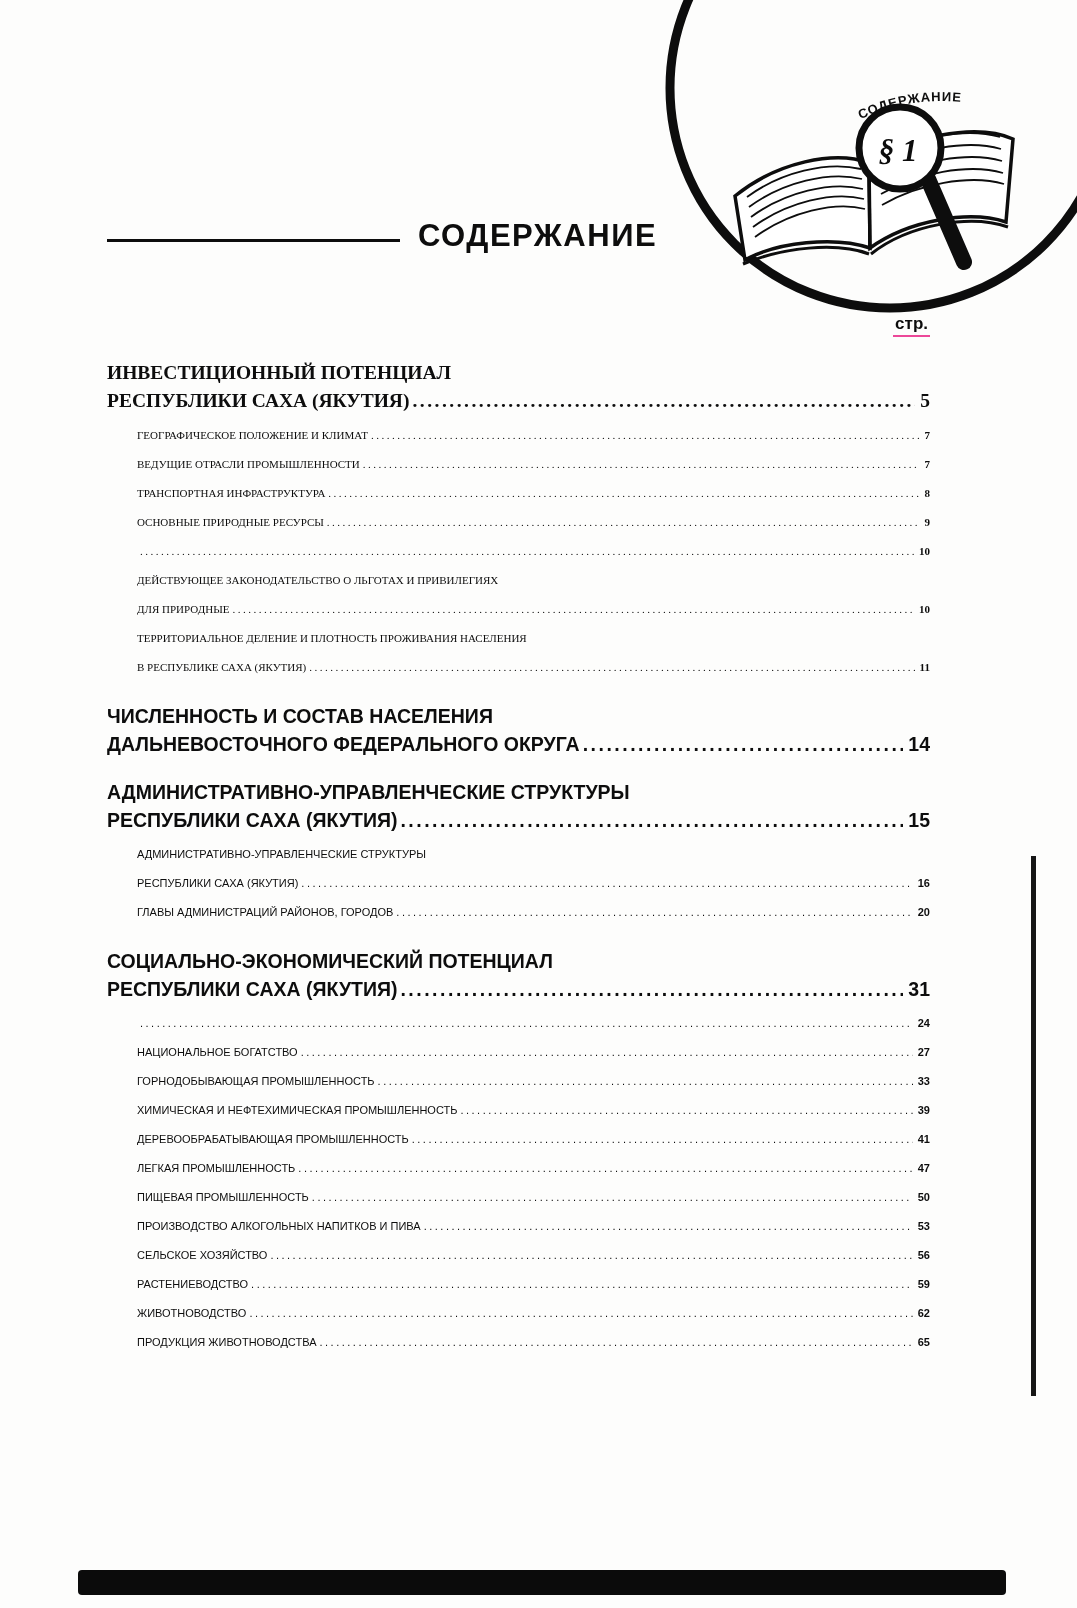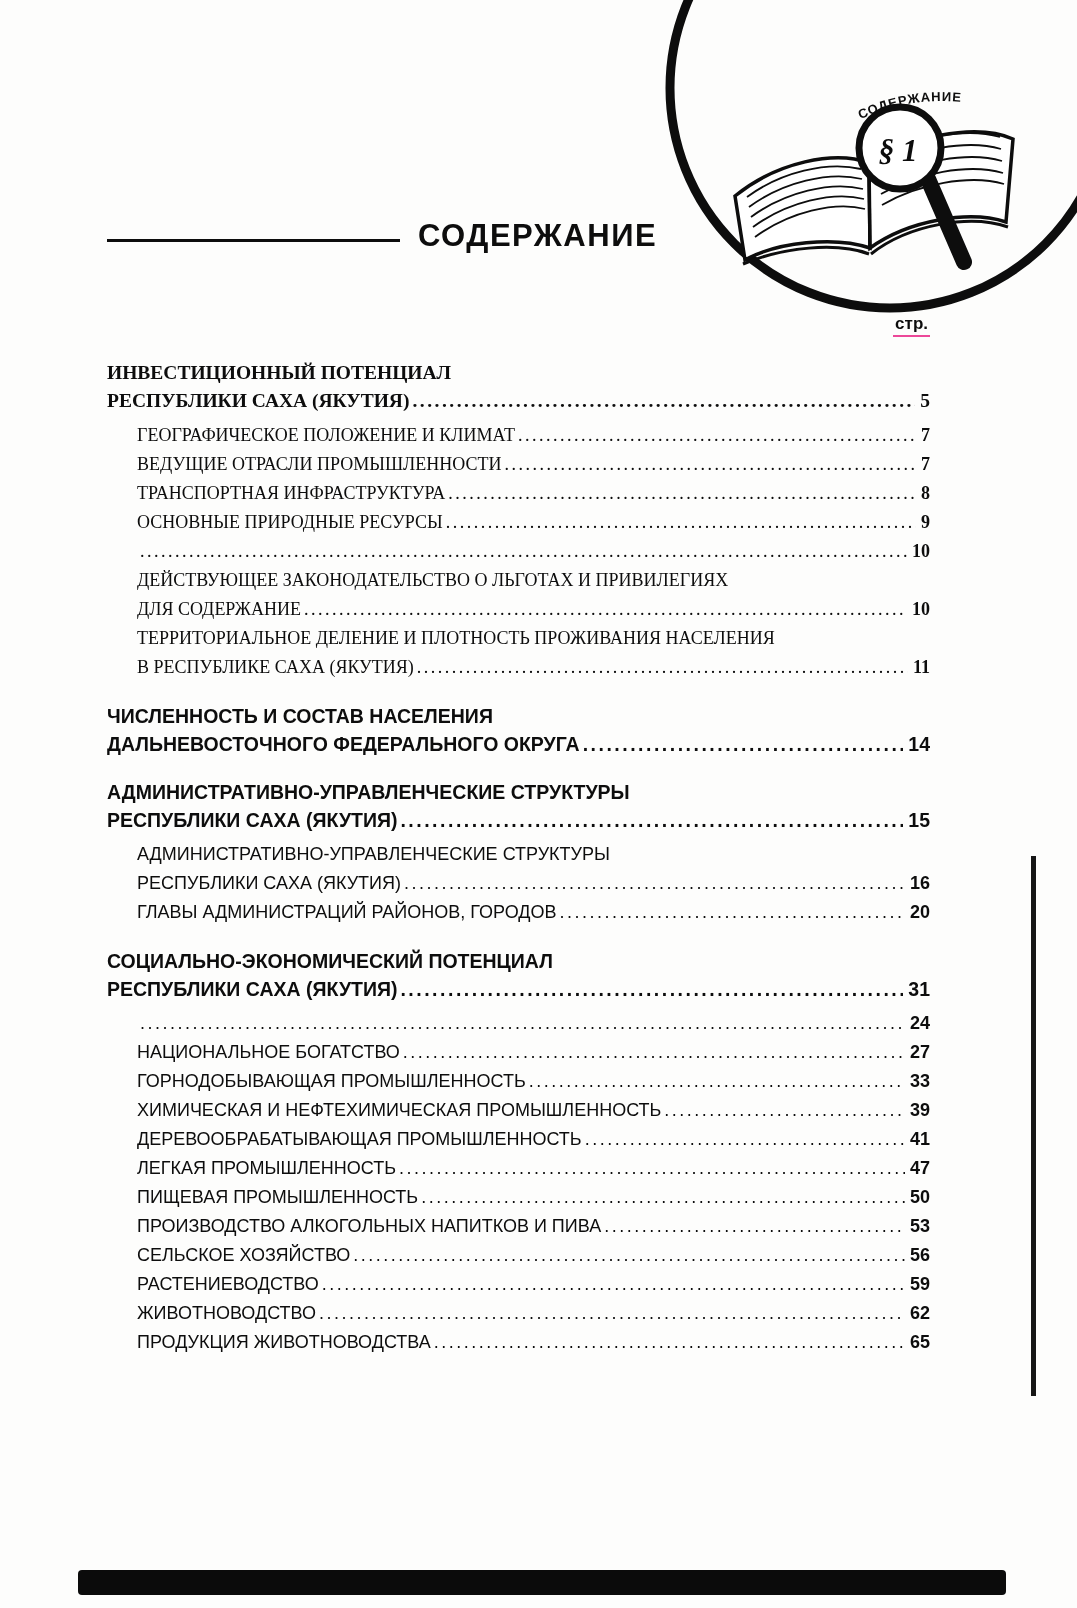--- a/index.html
+++ b/index.html
@@ -31,21 +31,21 @@
   .toc-section { margin-top:20px; }
   .toc-section:first-child { margin-top:0;font-family:Liberation Serif, serif; }
   .sec-line {
     display:flex; align-items:baseline;
     font-weight:bold; font-size:19.5px; line-height:28px;
     white-space:nowrap;
   }
   .items { margin-top:6px; padding-left:30px; }
   .item-line {
     display:flex; align-items:baseline;
-    font-size:18px; line-height:29px;
+    font-size:11px; line-height:29px;
     white-space:nowrap;
   }
   .entry-text { flex:none; }
   .leader { flex:1 1 auto; overflow:hidden; white-space:nowrap; margin:0 3px; min-width:12px; }
   .leader::after {
     content:"........................................................................................................................................................................................................";
     letter-spacing:2.5px;
   }
   .pagenum { font-weight:bold; flex:none; padding-left:2px; }
 
@@ -163,21 +163,21 @@
             <div class="item-line">
               <span class="leader"></span>
               <span class="pagenum">10</span>
             </div>
           </div>
           <div class="item">
             <div class="item-line">
               <span class="entry-text">ДЕЙСТВУЮЩЕЕ ЗАКОНОДАТЕЛЬСТВО О ЛЬГОТАХ И ПРИВИЛЕГИЯХ</span>
             </div>
             <div class="item-line">
-              <span class="entry-text">ДЛЯ СОДЕРЖАНИЕ</span>
+              <span class="entry-text">ДЛЯ ПРИРОДНЫЕ</span>
               <span class="leader"></span>
               <span class="pagenum">10</span>
             </div>
           </div>
           <div class="item">
             <div class="item-line">
               <span class="entry-text">ТЕРРИТОРИАЛЬНОЕ ДЕЛЕНИЕ И ПЛОТНОСТЬ ПРОЖИВАНИЯ НАСЕЛЕНИЯ</span>
             </div>
             <div class="item-line">
               <span class="entry-text">В РЕСПУБЛИКЕ САХА (ЯКУТИЯ)</span>

